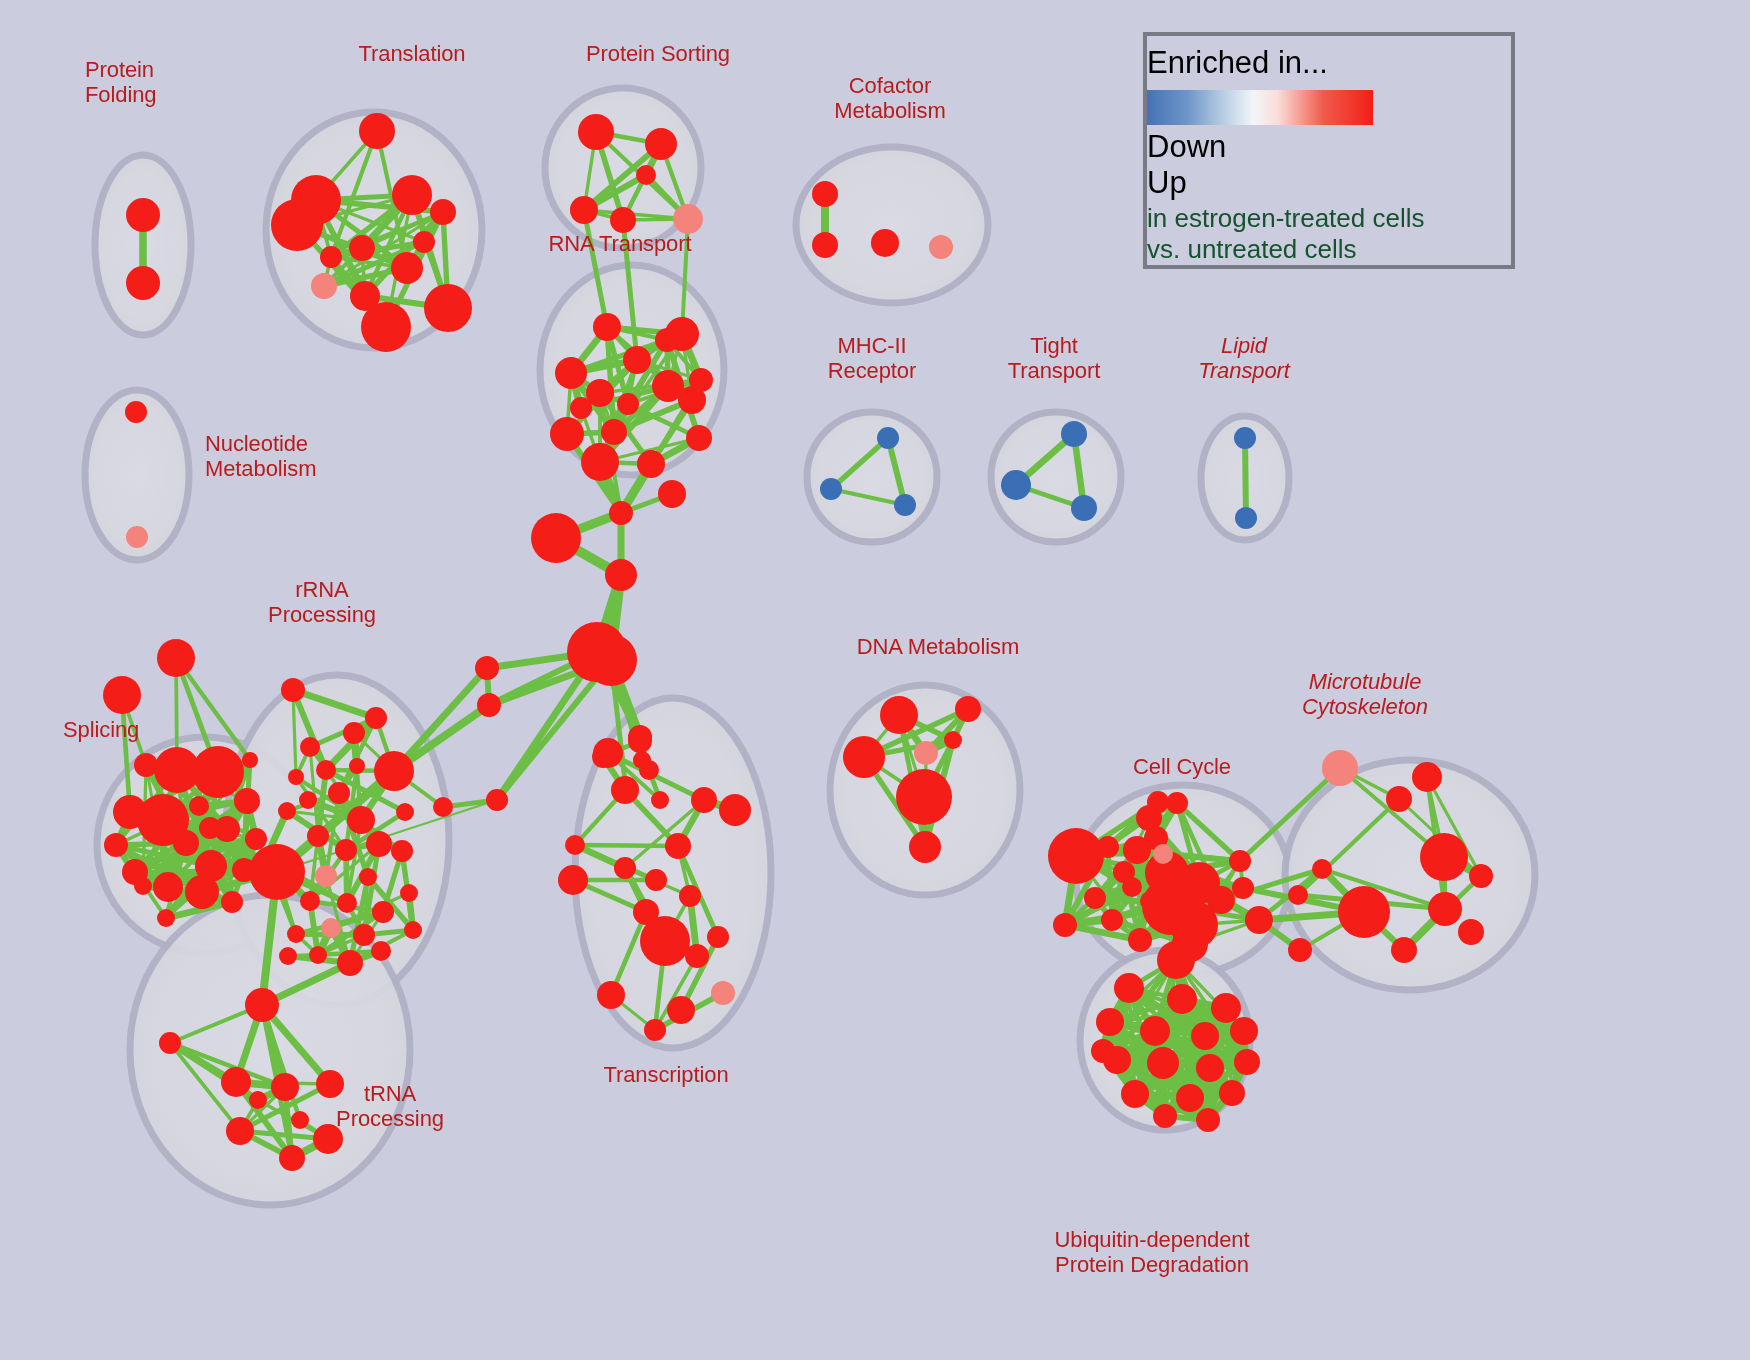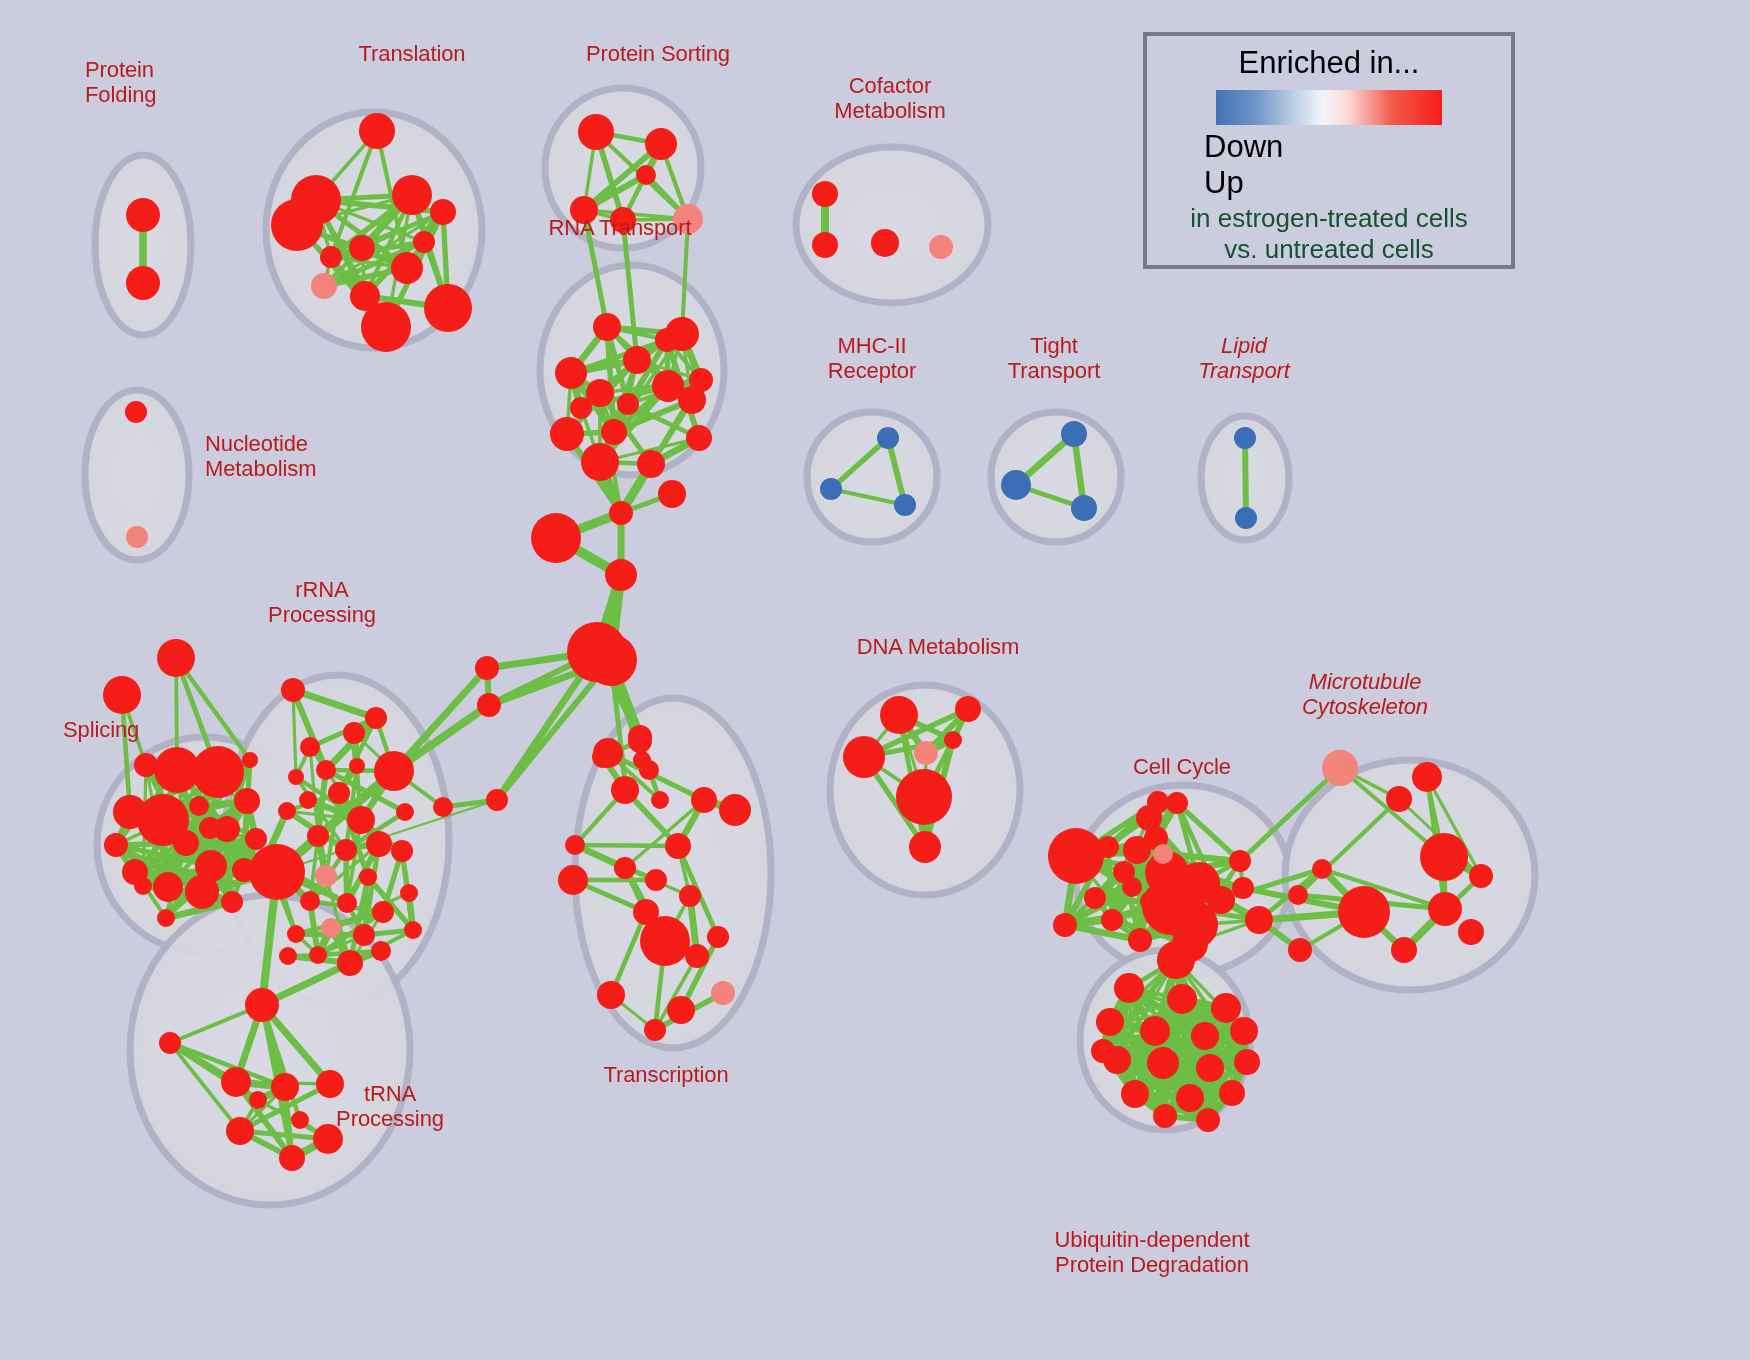--- a/index.html
+++ b/index.html
@@ -23,21 +23,21 @@
   .lbl.c{text-align:center;transform:translateX(-50%);}
   .lbl.l{text-align:left;}
   
   #legend{
     position:absolute;
     left:1143px;top:32px;
     width:372px;height:237px;
     background:#ccccdf;
     border:4px solid #7a7a86;
     box-sizing:border-box;
-    display:flex;flex-direction:column;align-items:center;
+    display:flex;flex-direction:column;align-items:flex-start;
   }
   #legend .lg-title{margin-top:9px;font-size:31px;color:#000;}
   #lg-bar{
     margin-top:9px;
     width:226px;height:45px;
     background:linear-gradient(to right,#4472b5 0%,#6f96c9 18%,#b9cee4 34%,#f2f5f9 47%,#fbdcd8 58%,#f05b4c 78%,#f41d17 100%);
   }
   #lg-ends{width:250px;display:flex;justify-content:space-between;margin-top:4px;flex-direction:column;}
   #lg-ends span{font-size:31px;color:#000;}
   .lg-sub{font-size:26px;color:#14532d;margin-top:2px;}
@@ -982,21 +982,21 @@
         <circle cx="1165" cy="1116" r="12" fill="#f41d17"></circle>
         <circle cx="1208" cy="1120" r="12" fill="#f41d17"></circle>
       </g>
   </svg>
 
   <div id="labels">
       <div class="lbl l" style="left: 85px; top: 58px;">Protein
 Folding</div>
       <div class="lbl c" style="left: 372px; top: 42px; margin-left: 40px;">Translation</div>
       <div class="lbl c" style="left: 618px; top: 42px; margin-left: 40px;">Protein Sorting</div>
-      <div class="lbl c" style="left: 620px; top: 216px; text-align: center;">RNA Transport</div>
+      <div class="lbl c" style="left: 620px; top: 232px; text-align: center;">RNA Transport</div>
       <div class="lbl c" style="left: 890px; top: 74px;">Cofactor
 Metabolism</div>
       <div class="lbl l" style="left: 205px; top: 432px;">Nucleotide
 Metabolism</div>
       <div class="lbl c" style="left: 872px; top: 334px;">MHC-II
 Receptor</div>
       <div class="lbl c" style="left: 1054px; top: 334px;">Tight
 Transport</div>
       <div class="lbl c" style="left: 1244px; top: 334px; font-style: italic;">Lipid
 Transport</div>

